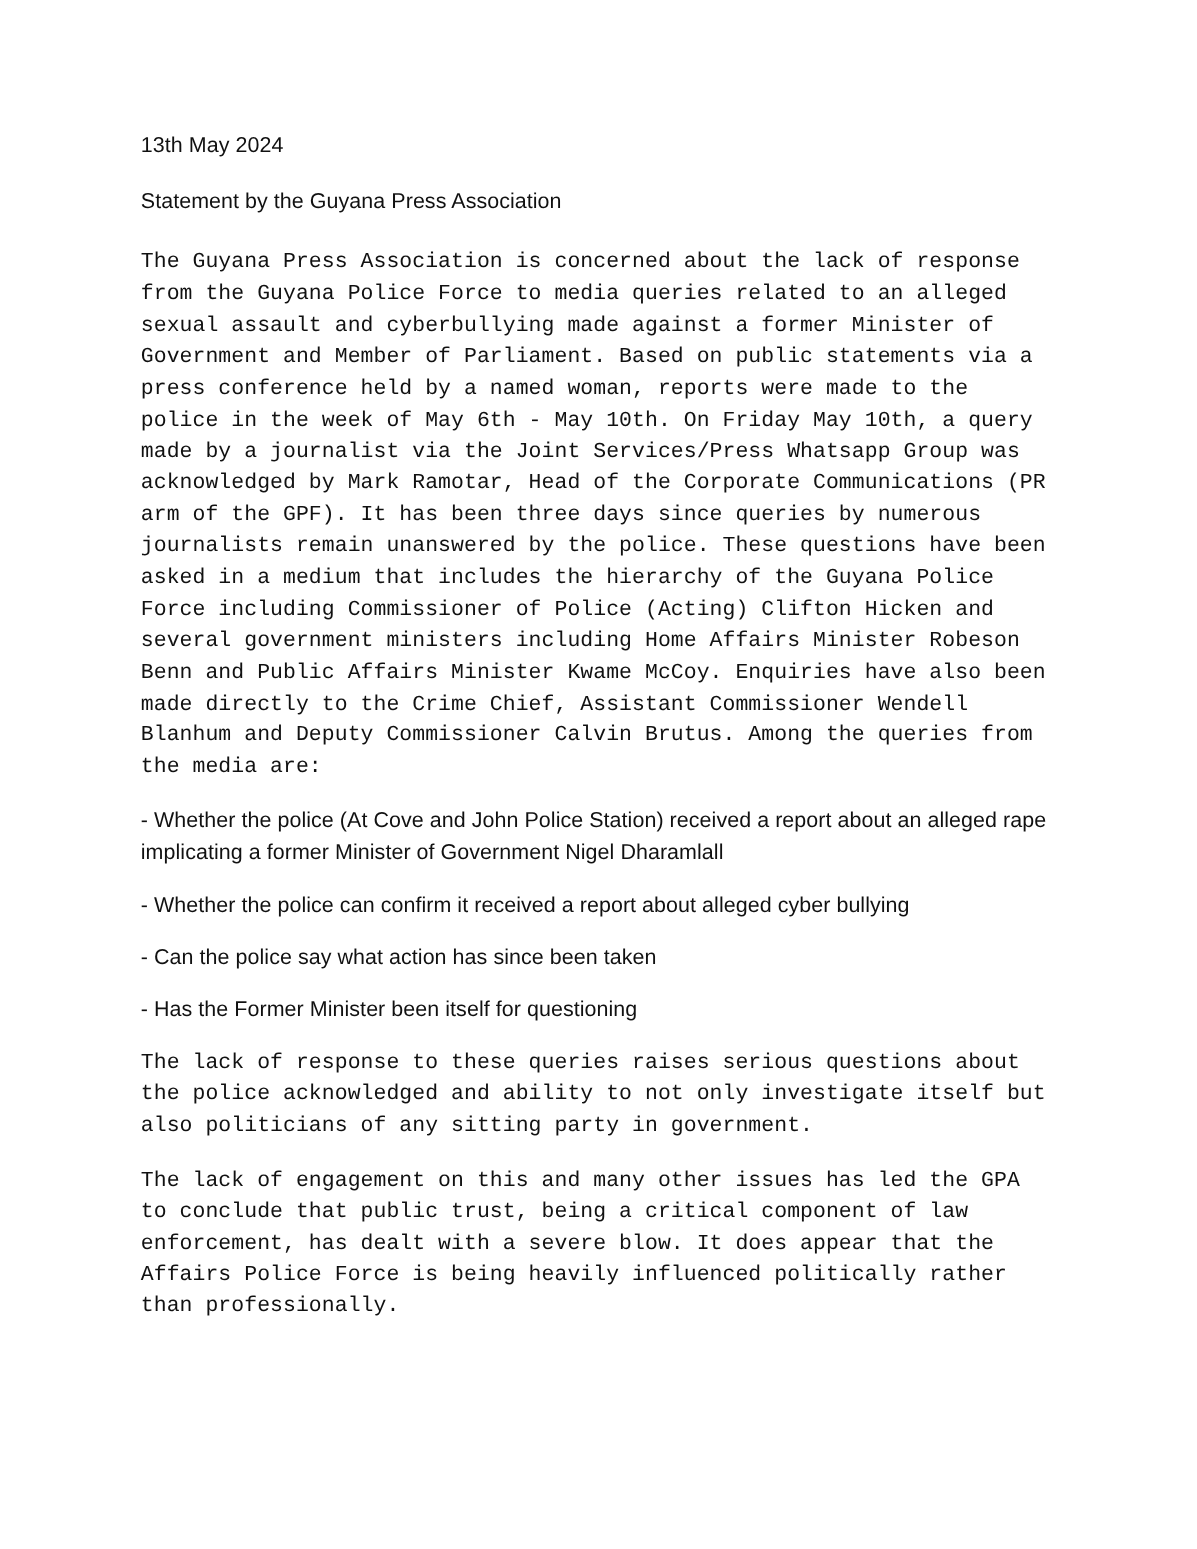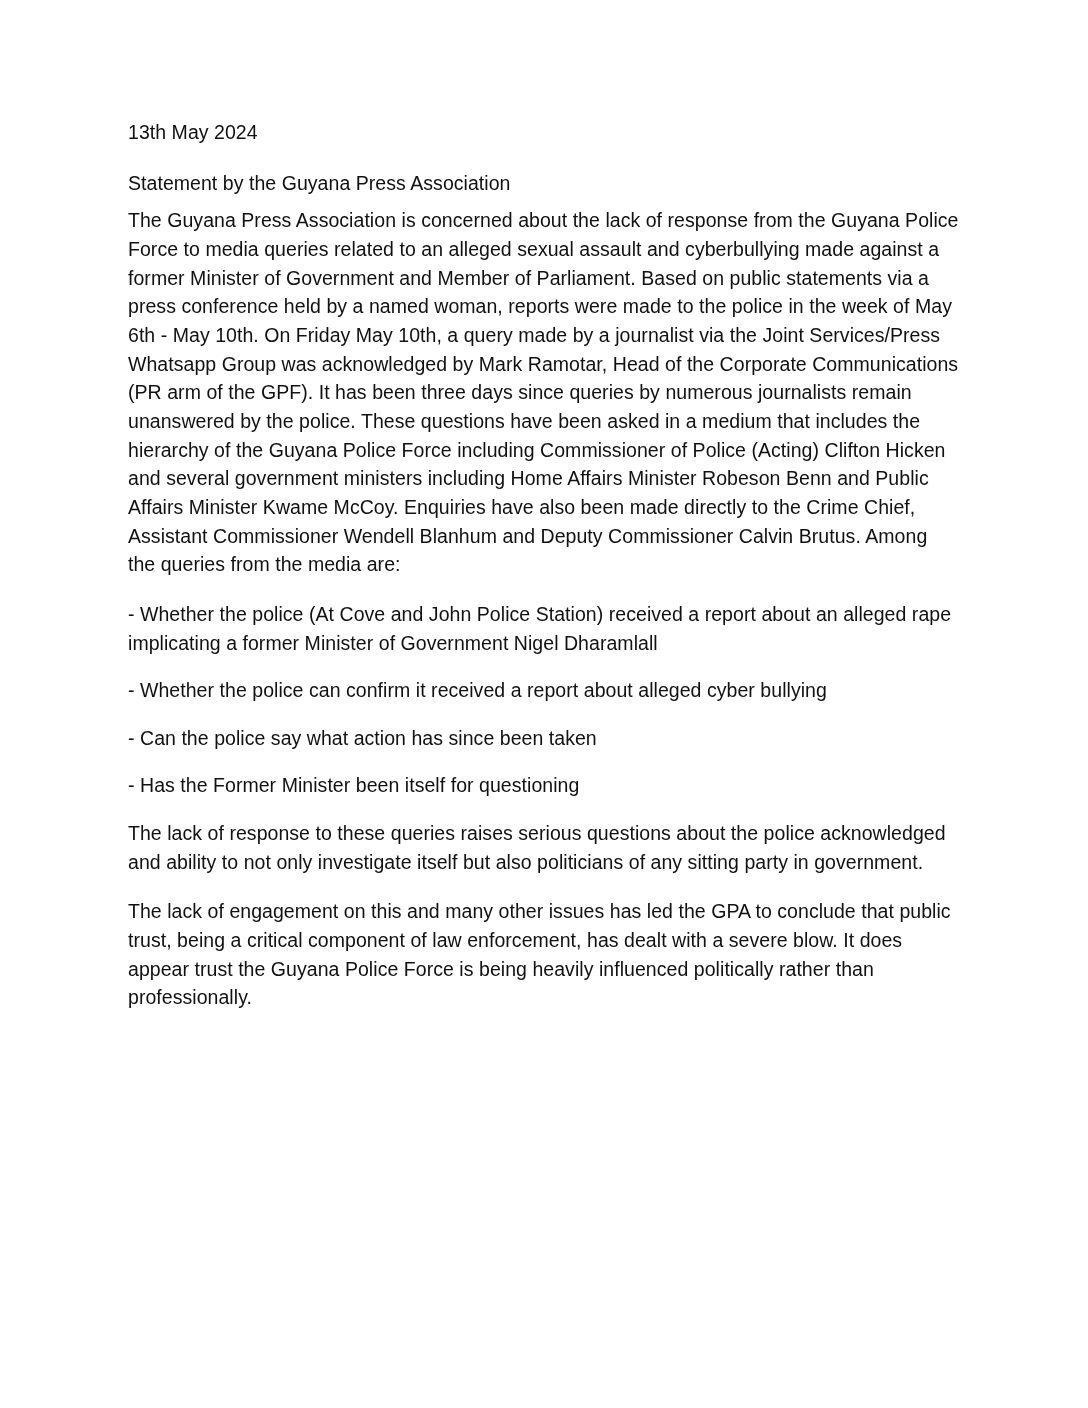--- a/index.html
+++ b/index.html
@@ -30,24 +30,25 @@
     line-height: 1.47;
     margin: 0 0 19px 0;
     text-align: left;
     color: #111111;
     letter-spacing: 0.05px;
   }
   .para.date {
     margin-bottom: 22px;
   }
   .para.heading {
-    margin-bottom: 9px;
+    margin-bottom: 27px;
   }
   .para.block {
     margin-bottom: 21px;
+    font-family: Liberation Mono, monospace;
   }
   .para.bullet {
     margin-bottom: 19px;
   }
 </style>
 </head>
 <body>
 
 <div class="page">
   <div class="doc-body">
@@ -58,16 +59,16 @@
 
     <p class="para block">The Guyana Press Association is concerned about the lack of response from the Guyana Police Force to media queries related to an alleged sexual assault and cyberbullying made against a former Minister of Government and Member of Parliament. Based on public statements via a press conference held by a named woman, reports were made to the police in the week of May 6th - May 10th. On Friday May 10th, a query made by a journalist via the Joint Services/Press Whatsapp Group was acknowledged by Mark Ramotar, Head of the Corporate Communications (PR arm of the GPF). It has been three days since queries by numerous journalists remain unanswered by the police. These questions have been asked in a medium that includes the hierarchy of the Guyana Police Force including Commissioner of Police (Acting) Clifton Hicken and several government ministers including Home Affairs Minister Robeson Benn and Public Affairs Minister Kwame McCoy.  Enquiries have also been made directly to the Crime Chief, Assistant Commissioner Wendell Blanhum and Deputy Commissioner Calvin Brutus. Among the queries from the media are:</p>
 
     <p class="para bullet">-  Whether the police (At Cove and John Police Station) received a report about an alleged rape implicating a former Minister of Government Nigel Dharamlall</p>
     <p class="para bullet">- Whether the police can confirm it received a report about alleged cyber bullying</p>
     <p class="para bullet">- Can the police say what action has since been taken</p>
     <p class="para bullet">-  Has the Former Minister been itself for questioning</p>
 
     <p class="para block">The lack of response to these queries raises serious questions about the police acknowledged and ability to not only investigate itself but also politicians of any sitting party in government.</p>
 
-    <p class="para block">The lack of engagement on this and many other issues has led the GPA to conclude that public trust, being a critical component of law enforcement, has dealt with a severe blow. It does appear trust the Guyana Police Force is being heavily influenced politically rather than professionally.</p>
+    <p class="para block">The lack of engagement on this and many other issues has led the GPA to conclude that public trust, being a critical component of law enforcement, has dealt with a severe blow. It does appear that the Affairs Police Force is being heavily influenced politically rather than professionally.</p>
 
   </div>
 </div>
 
 </body></html>

